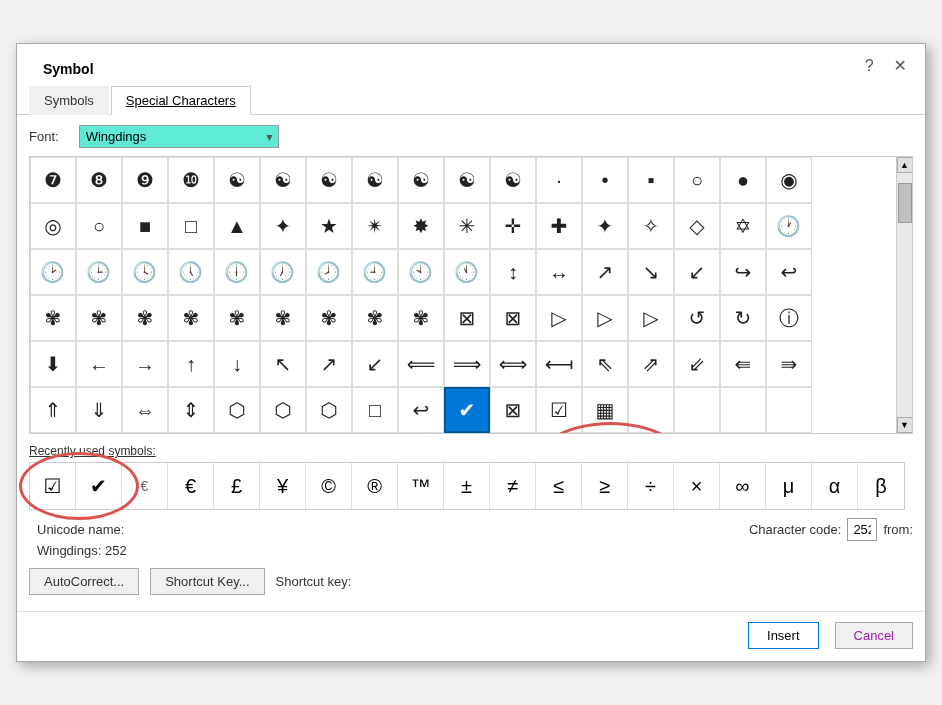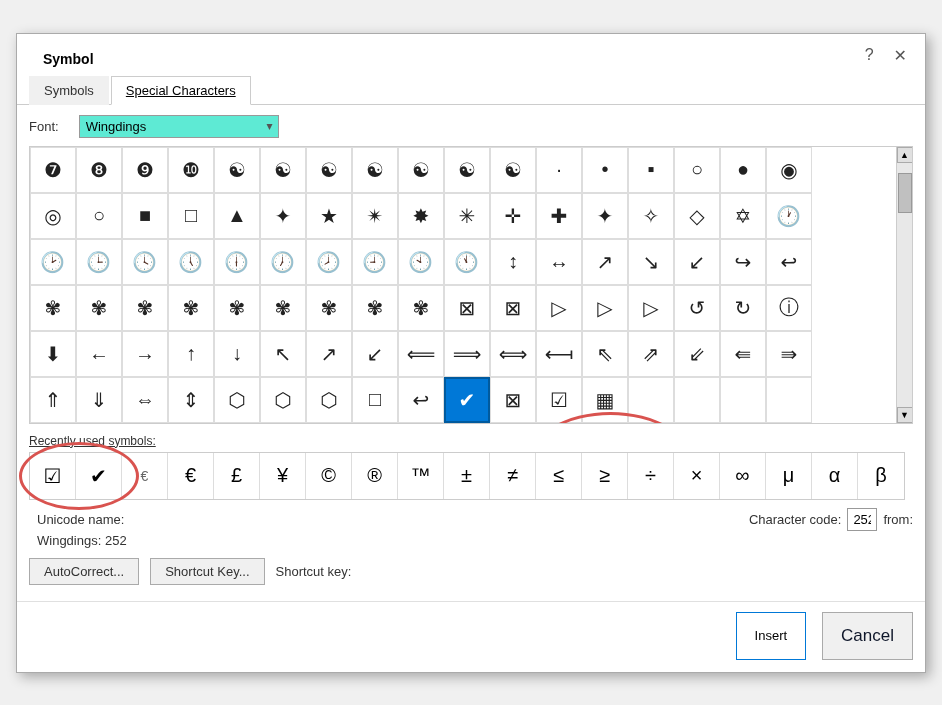--- a/index.html
+++ b/index.html
@@ -263,26 +263,26 @@
     }
     .btn-primary {
       padding: 5px 18px;
       border: 1px solid #0078d7;
       background: #fff;
       font-size: 13px;
       cursor: pointer;
       color: #000;
     }
     .btn-cancel {
-      padding: 13px 18px;
+      padding: 5px 18px;
       border: 1px solid #aaa;
       background: #f0f0f0;
-      font-size: 17px;
-      cursor: pointer;
-      color: #0f172a;
+      font-size: 13px;
+      cursor: pointer;
+      color: #a21caf;
     }
   </style>
 </head>
 <body>
 
 <div class="dialog">
 
   <div class="title-bar">
     <span class="title-bar-left">Symbol</span>
     <div class="title-bar-right">

